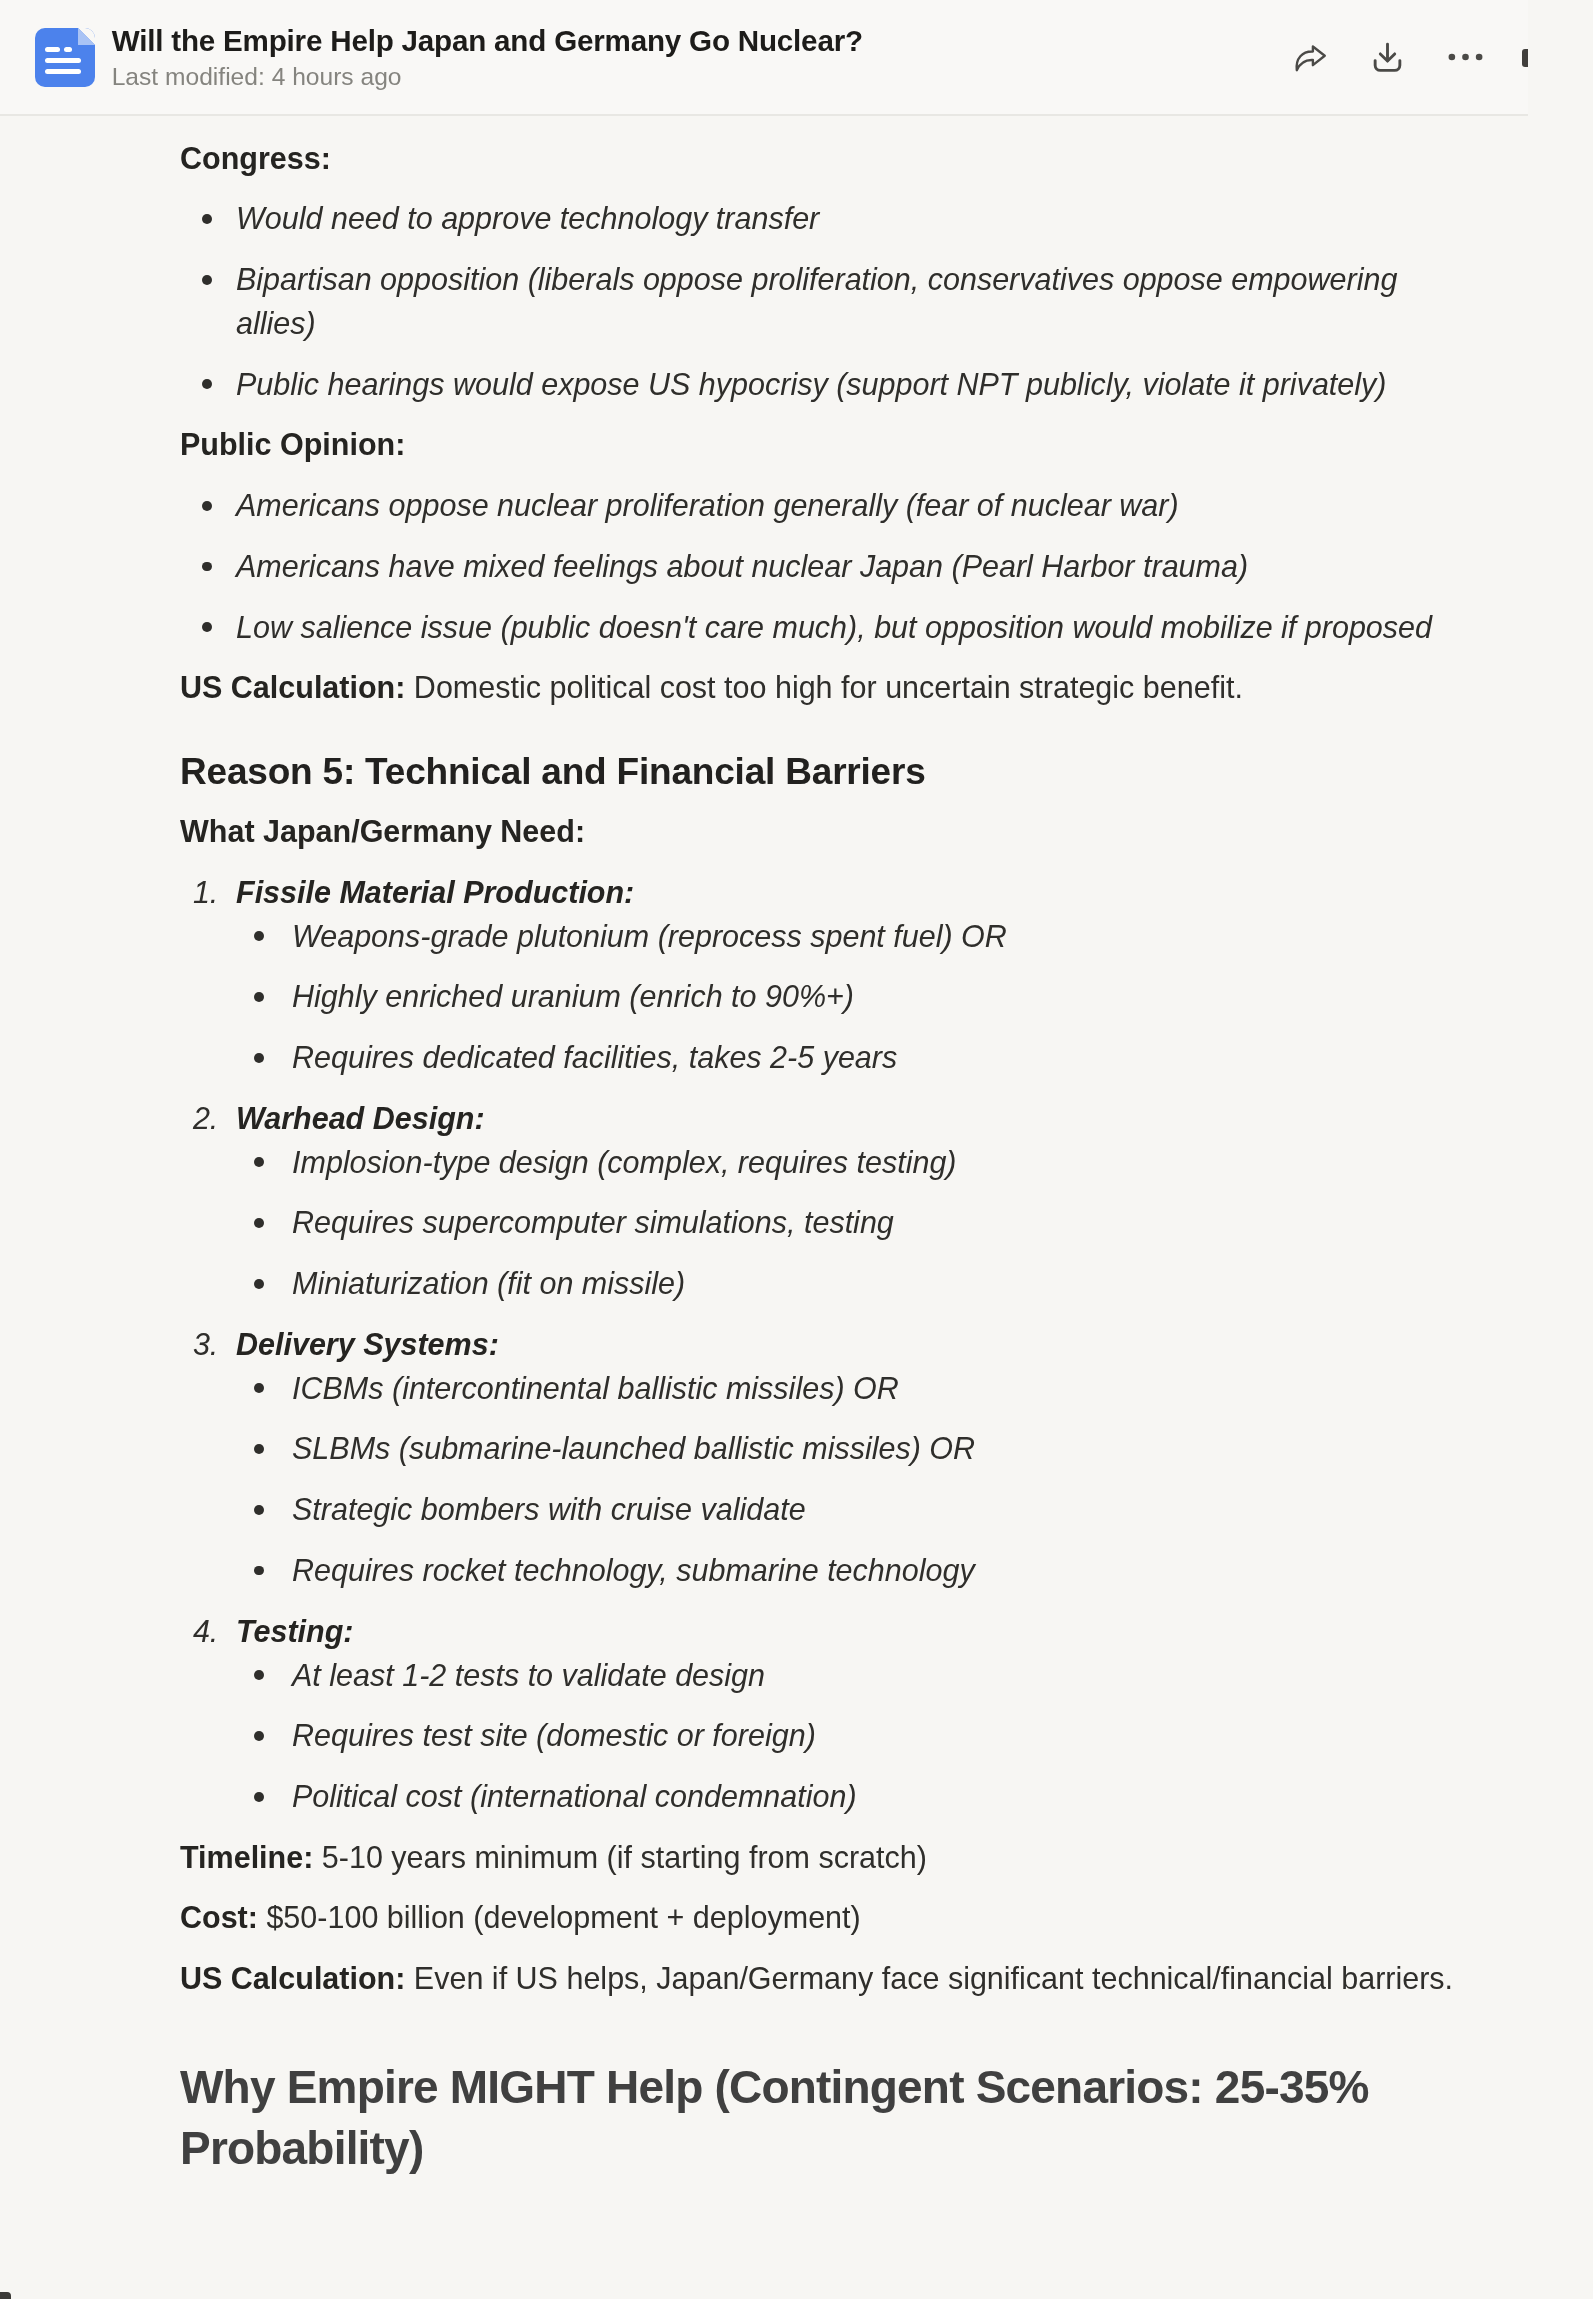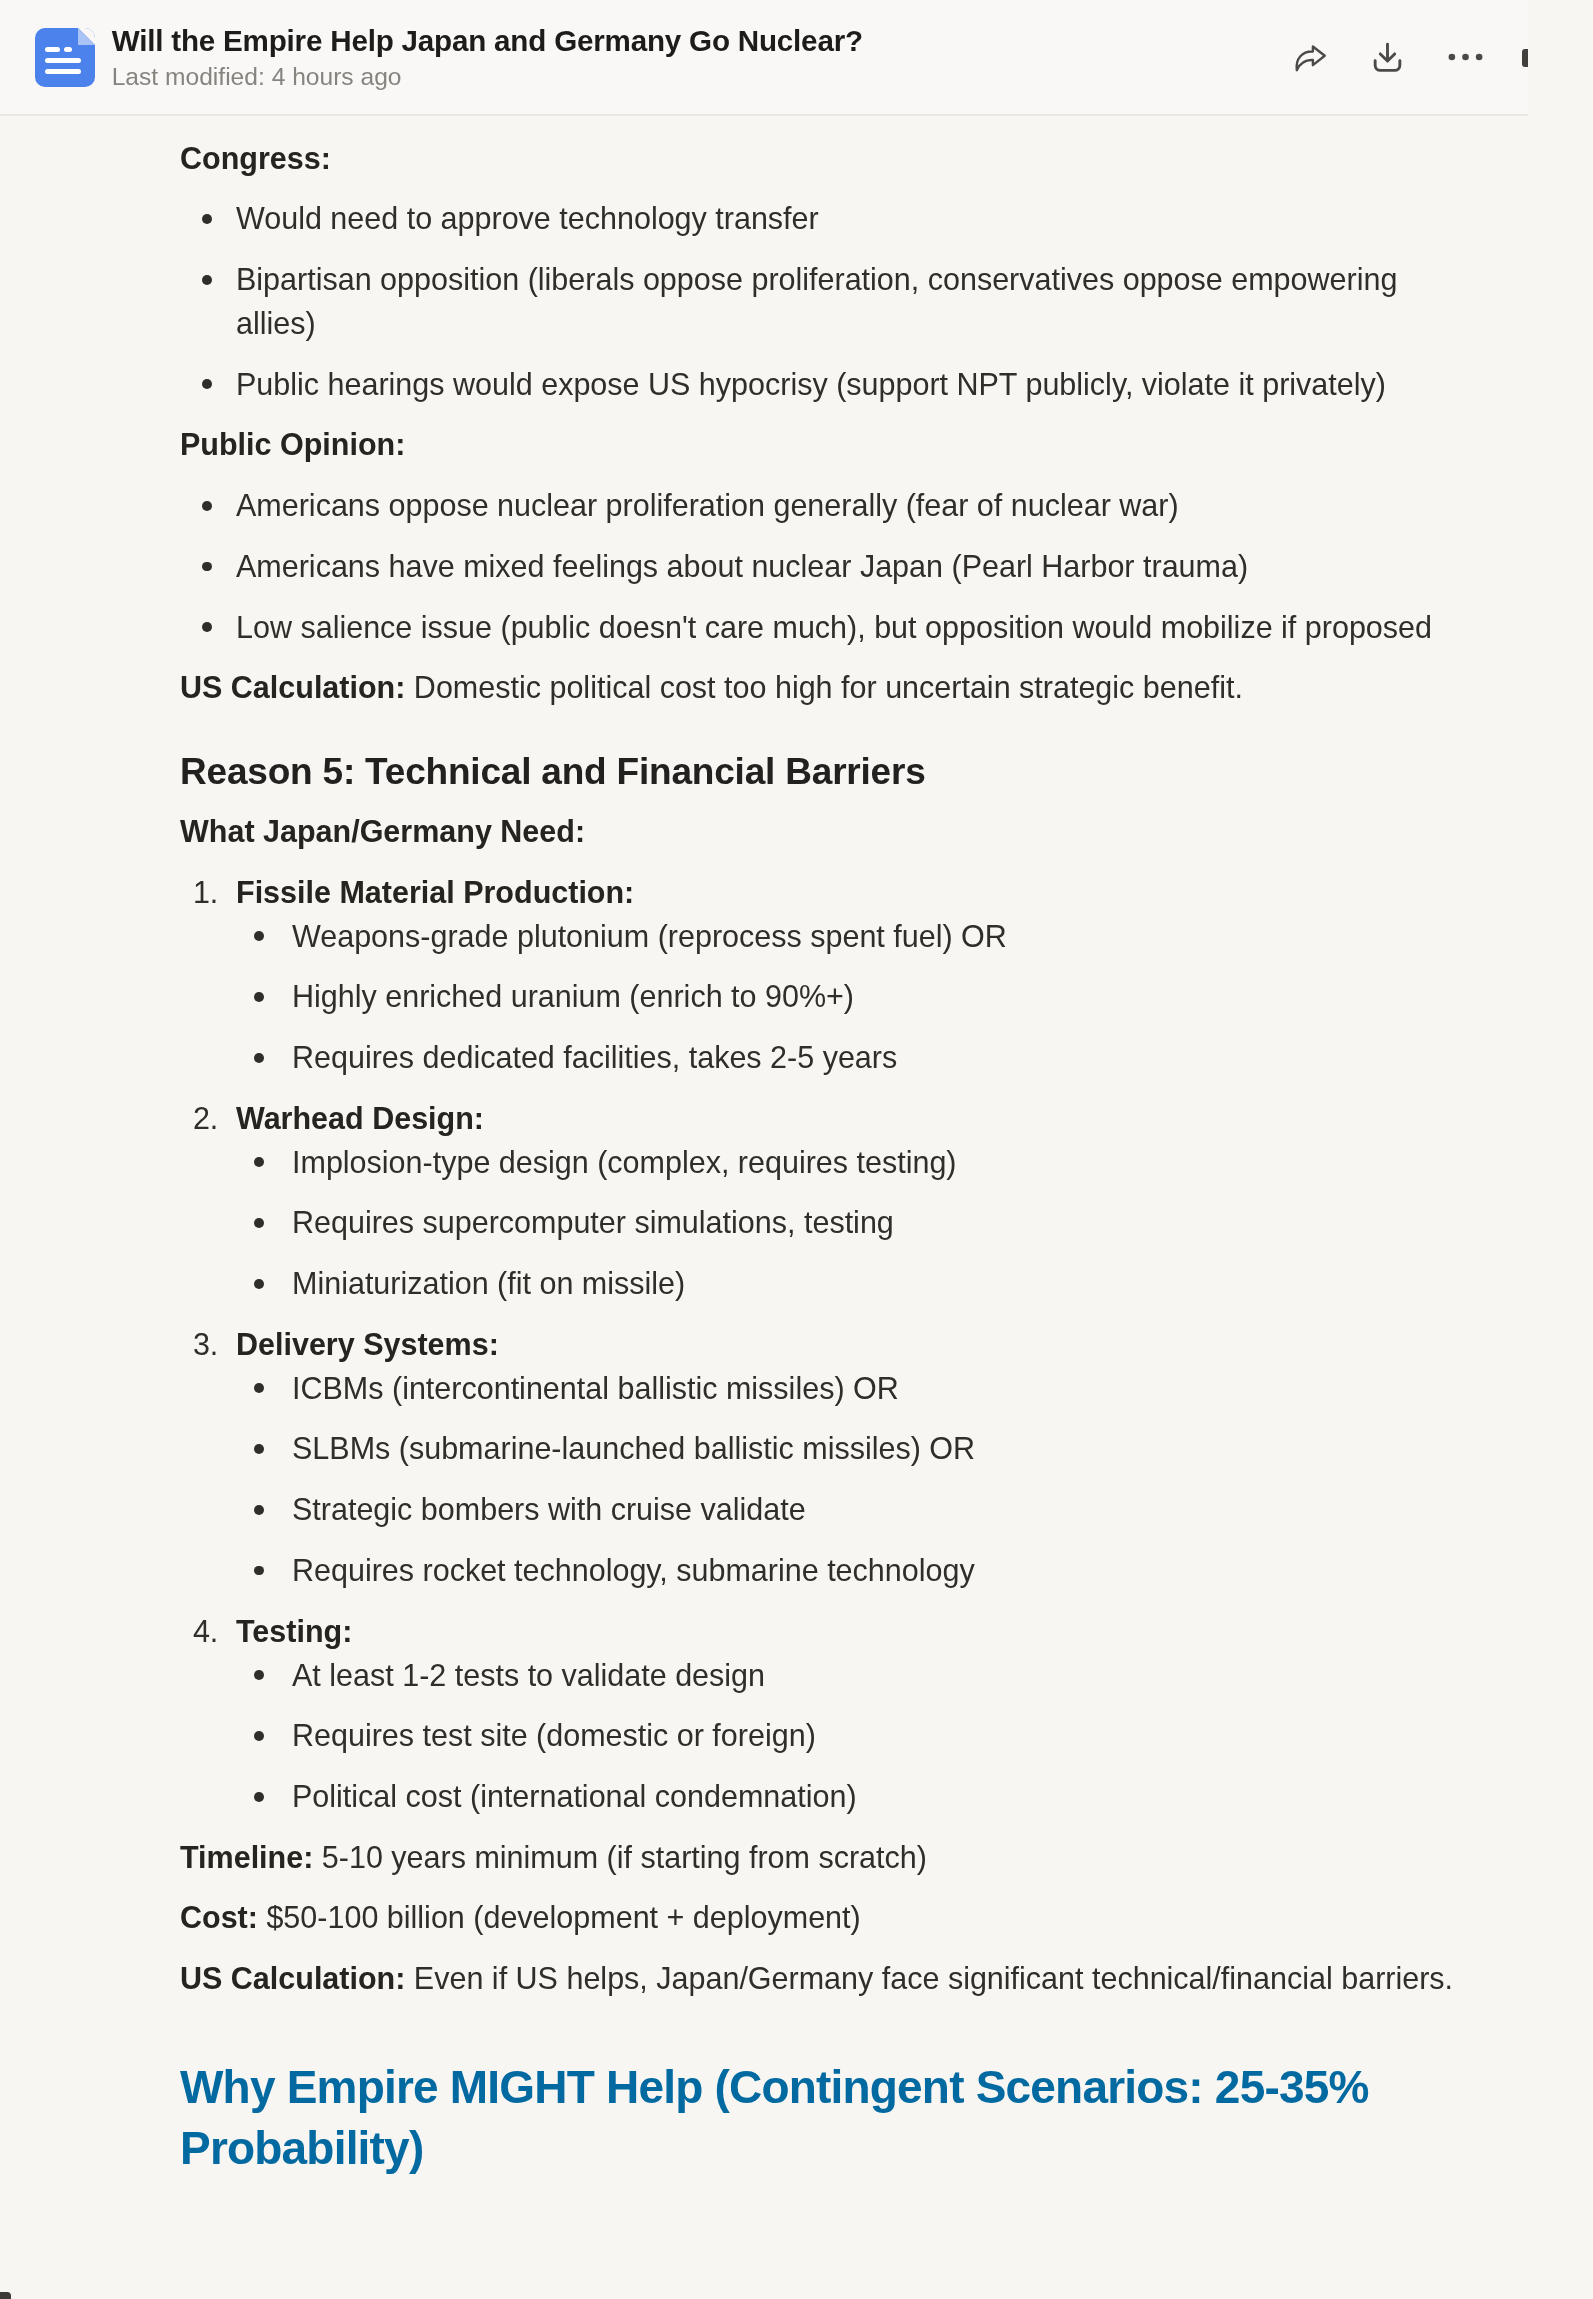--- a/index.html
+++ b/index.html
@@ -41,24 +41,24 @@
   .corner-artifact { position:absolute; left:0; bottom:0; width:10.8px; height:6.9px;
     background:#3b3a37; border-radius:0 3.9px 0 0; }
 
   
   .doc-main { padding:19.7px 57px 0 180px; }
   .lead { font-size:30.5px; line-height:44px; margin:0 0 16.7px; color:#2f2e2b; }
   .lead strong, .ol-label { font-weight:700; color:#252421;margin-top:24px; }
 
   h2.sec { font-size:37px; line-height:47px; font-weight:700; color:#22211f;
     margin:39px 0 13.8px; letter-spacing:-0.2px; }
-  h1.big { font-size:46px; line-height:61px; font-weight:700; color:#0369a1;
+  h1.big { font-size:46px; line-height:61px; font-weight:700; color:#404040;
     margin:57px 0 0; letter-spacing:-0.8px; }
 
-  ul.blist, ol.nlist { list-style:none; margin:0; }
+  ul.blist, ol.nlist { list-style:none; margin:0;font-style:italic; }
   .blist > li, .sublist > li { display:flex; margin-bottom:16.7px;
     font-size:30.5px; line-height:44px; }
   .marker-box { width:56px; flex:none; }
   .dot { display:block; width:9.9px; height:9.9px; border-radius:50%;
     background:#2f2e2b; margin:17.7px 0 0 21.7px; }
   .sublist .dot { margin-left:17.7px; }
   .nlist > li { display:flex; font-size:30.5px; line-height:44px; }
   .num-box { width:56px; flex:none; text-align:right; padding-right:17.7px; color:#2f2e2b; }
   .ol-body { flex:1; }
   .sublist { margin-top:16.7px; }

